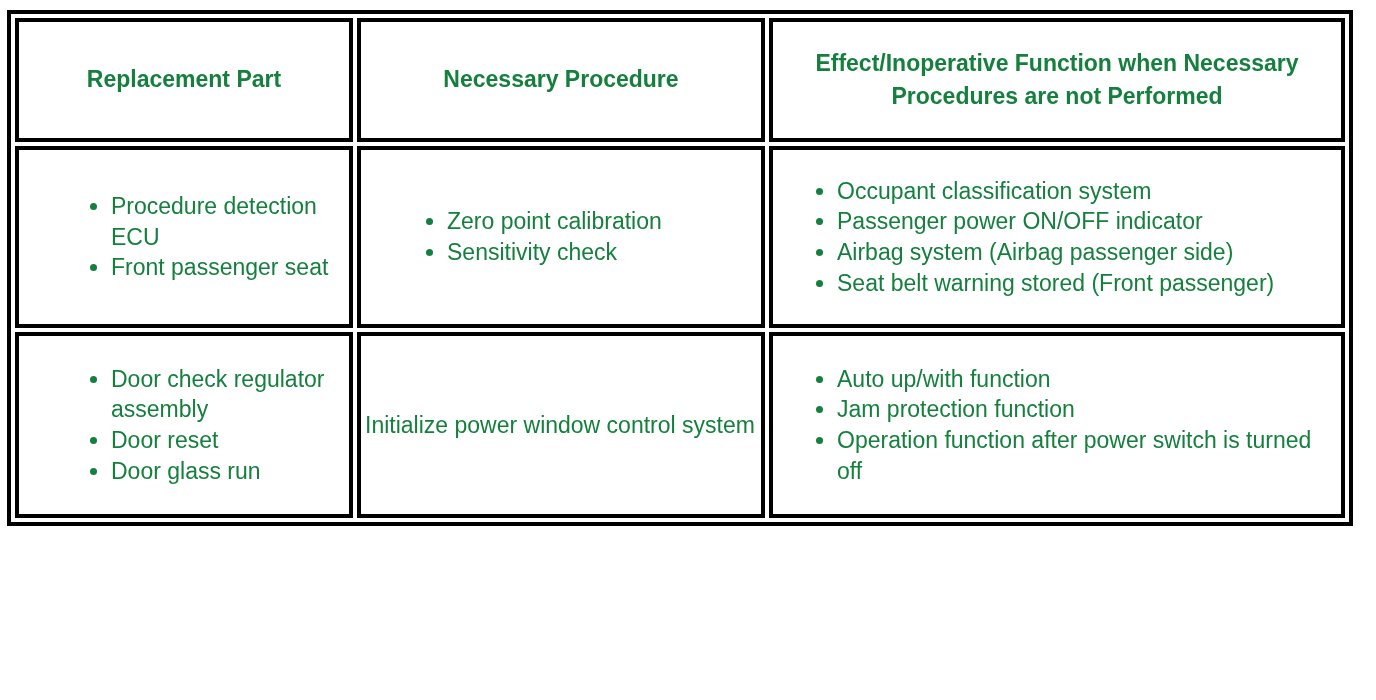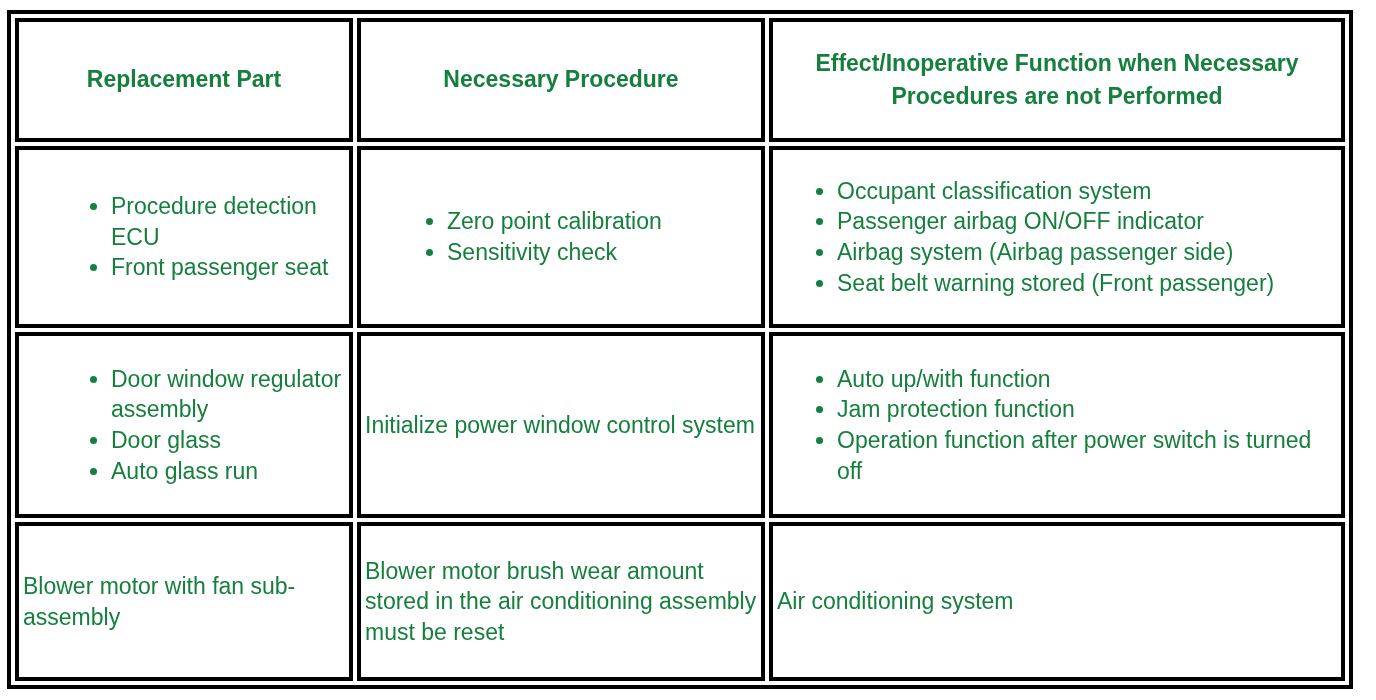--- a/index.html
+++ b/index.html
@@ -96,53 +96,42 @@
         </td>
         <td class="body-cell">
           <ul class="cell-list col2">
             <li>Zero point calibration</li>
             <li>Sensitivity check</li>
           </ul>
         </td>
         <td class="body-cell">
           <ul class="cell-list col3">
             <li>Occupant classification system</li>
-            <li>Passenger airbag ON/OFF indicator</li>
+            <li>Passenger power ON/OFF indicator</li>
             <li>Airbag system (Airbag passenger side)</li>
             <li>Seat belt warning stored (Front passenger)</li>
           </ul>
         </td>
       </tr>
 
       <tr class="r2">
         <td class="body-cell">
           <ul class="cell-list col1">
-            <li>Door window regulator assembly</li>
-            <li>Door glass</li>
-            <li>Auto glass run</li>
+            <li>Door check regulator assembly</li>
+            <li>Door reset</li>
+            <li>Door glass run</li>
           </ul>
         </td>
         <td class="body-cell">
           <span>Initialize power window control system</span>
         </td>
         <td class="body-cell">
           <ul class="cell-list col3">
             <li>Auto up/with function</li>
             <li>Jam protection function</li>
             <li>Operation function after power switch is turned off</li>
           </ul>
         </td>
       </tr>
 
-      <tr class="r3">
-        <td class="body-cell">
-          <span>Blower motor with fan sub-assembly</span>
-        </td>
-        <td class="body-cell">
-          <span>Blower motor brush wear amount stored in the air conditioning assembly must be reset</span>
-        </td>
-        <td class="body-cell">
-          <span>Air conditioning system</span>
-        </td>
-      </tr>
     </tbody>
   </table>
 </div>
 
 </body></html>

